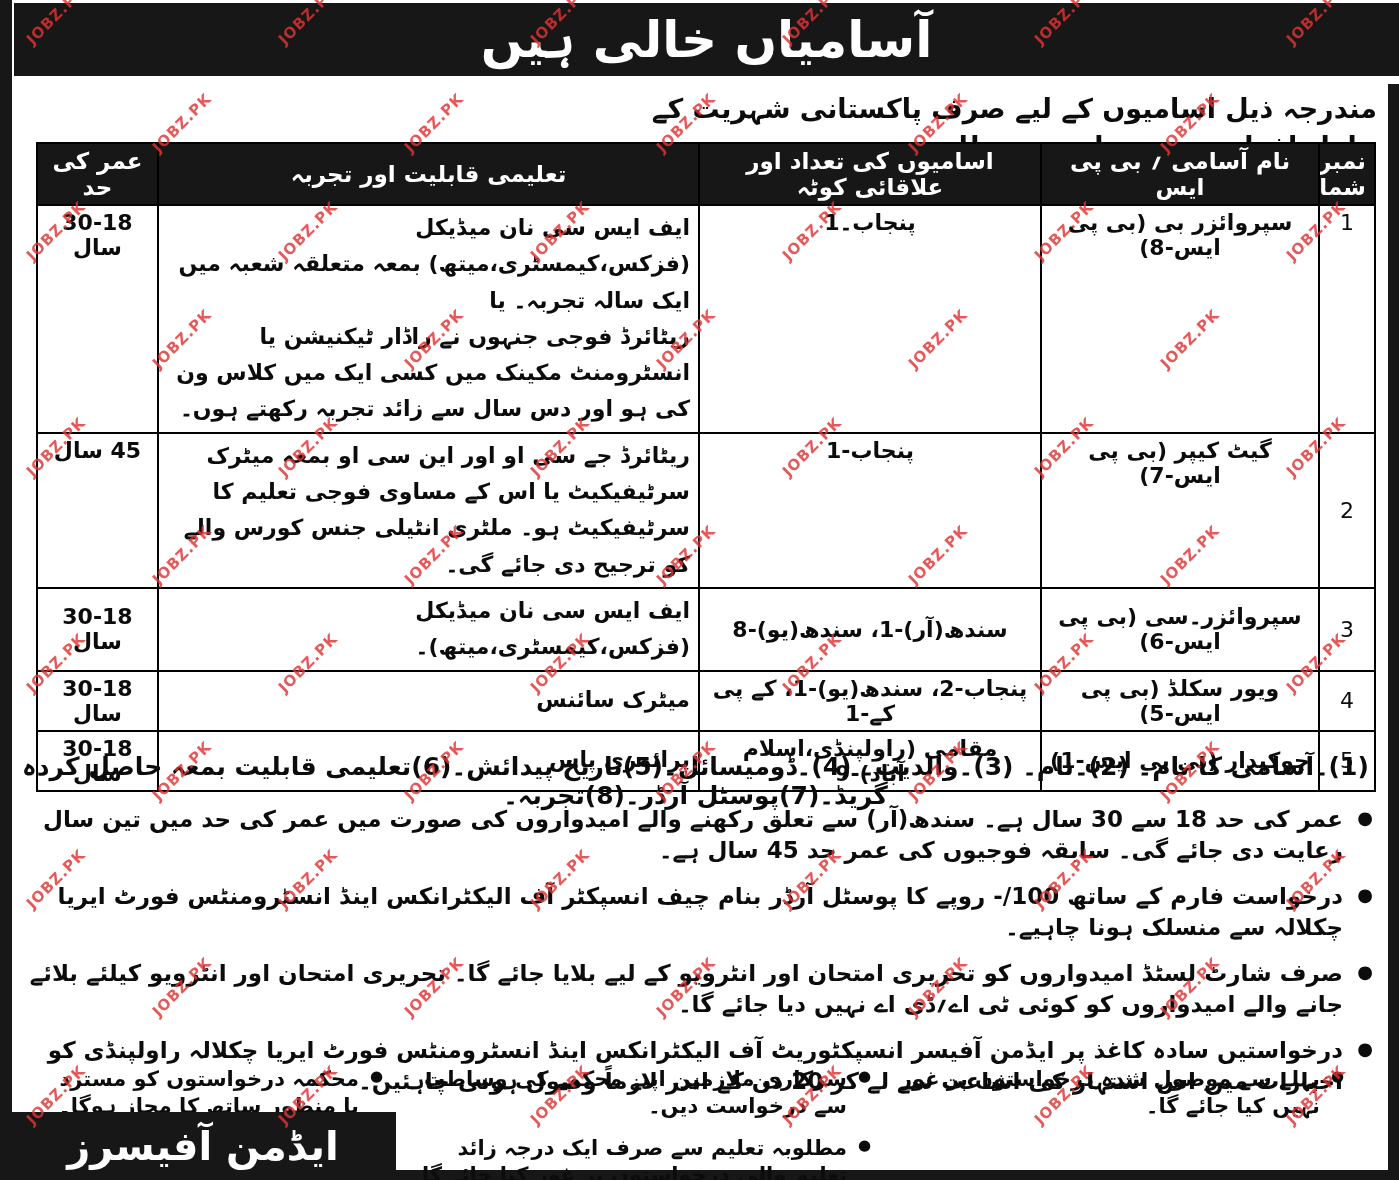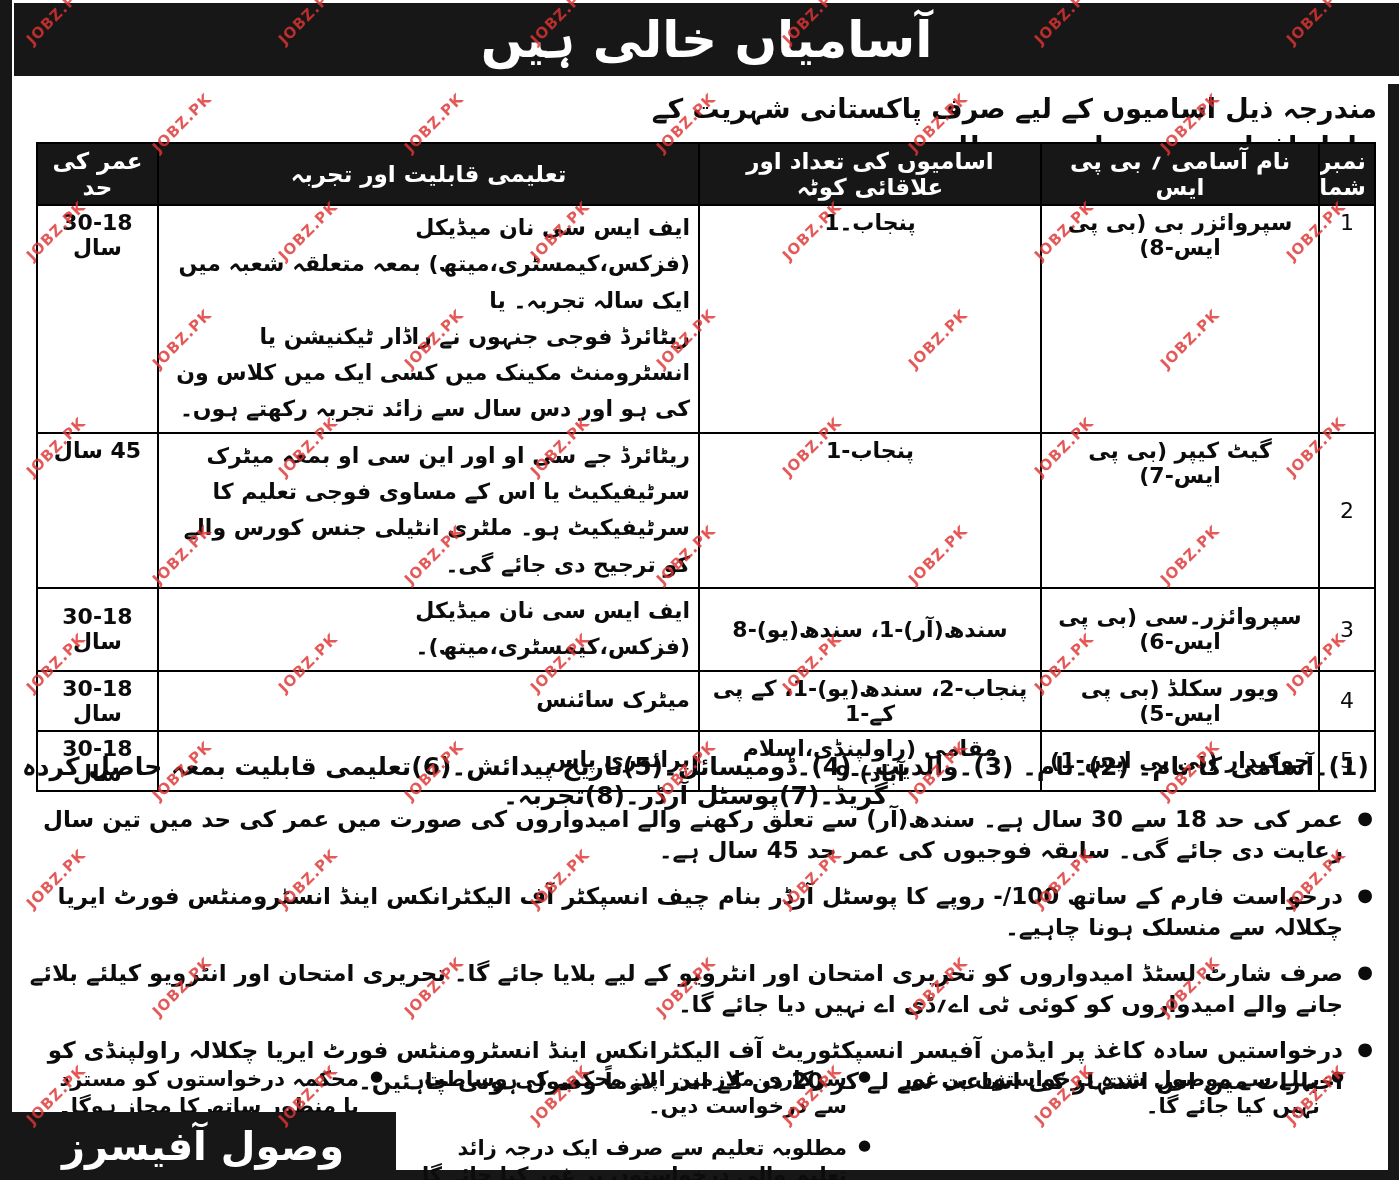--- a/index.html
+++ b/index.html
@@ -149,21 +149,21 @@
     <div class="fcol" id="fcol-mid">
       <div class="fitem">سرکاری ملازمین اپنے محکمے کی وساطت سے درخواست دیں۔</div>
       <div class="fitem">مطلوبہ تعلیم سے صرف ایک درجہ زائد تعلیم والی درخواستوں پر غور کیا جائے گا۔</div>
     </div>
     <div class="fcol" id="fcol-left">
       <div class="fitem">محکمہ درخواستوں کو مسترد یا منظور ساتھ کا مجاز ہوگا۔</div>
     </div>
   </div>
 
   <div id="admin-banner">
-    <span class="t">وصول آفیسرز</span>
+    <span class="t">ایڈمن آفیسرز</span>
   </div>
 
   <div id="wm-layer">
       <div class="wm" style="color: rgb(223, 52, 52); left: 18px; top: 6px;">JOBZ.PK</div>
       <div class="wm" style="color: rgb(223, 52, 52); left: 270px; top: 6px;">JOBZ.PK</div>
       <div class="wm" style="color: rgb(223, 52, 52); left: 522px; top: 6px;">JOBZ.PK</div>
       <div class="wm" style="color: rgb(223, 52, 52); left: 774px; top: 6px;">JOBZ.PK</div>
       <div class="wm" style="color: rgb(223, 52, 52); left: 1026px; top: 6px;">JOBZ.PK</div>
       <div class="wm" style="color: rgb(223, 52, 52); left: 1278px; top: 6px;">JOBZ.PK</div>
       <div class="wm" style="color: rgb(223, 52, 52); left: 144px; top: 114px;">JOBZ.PK</div>

